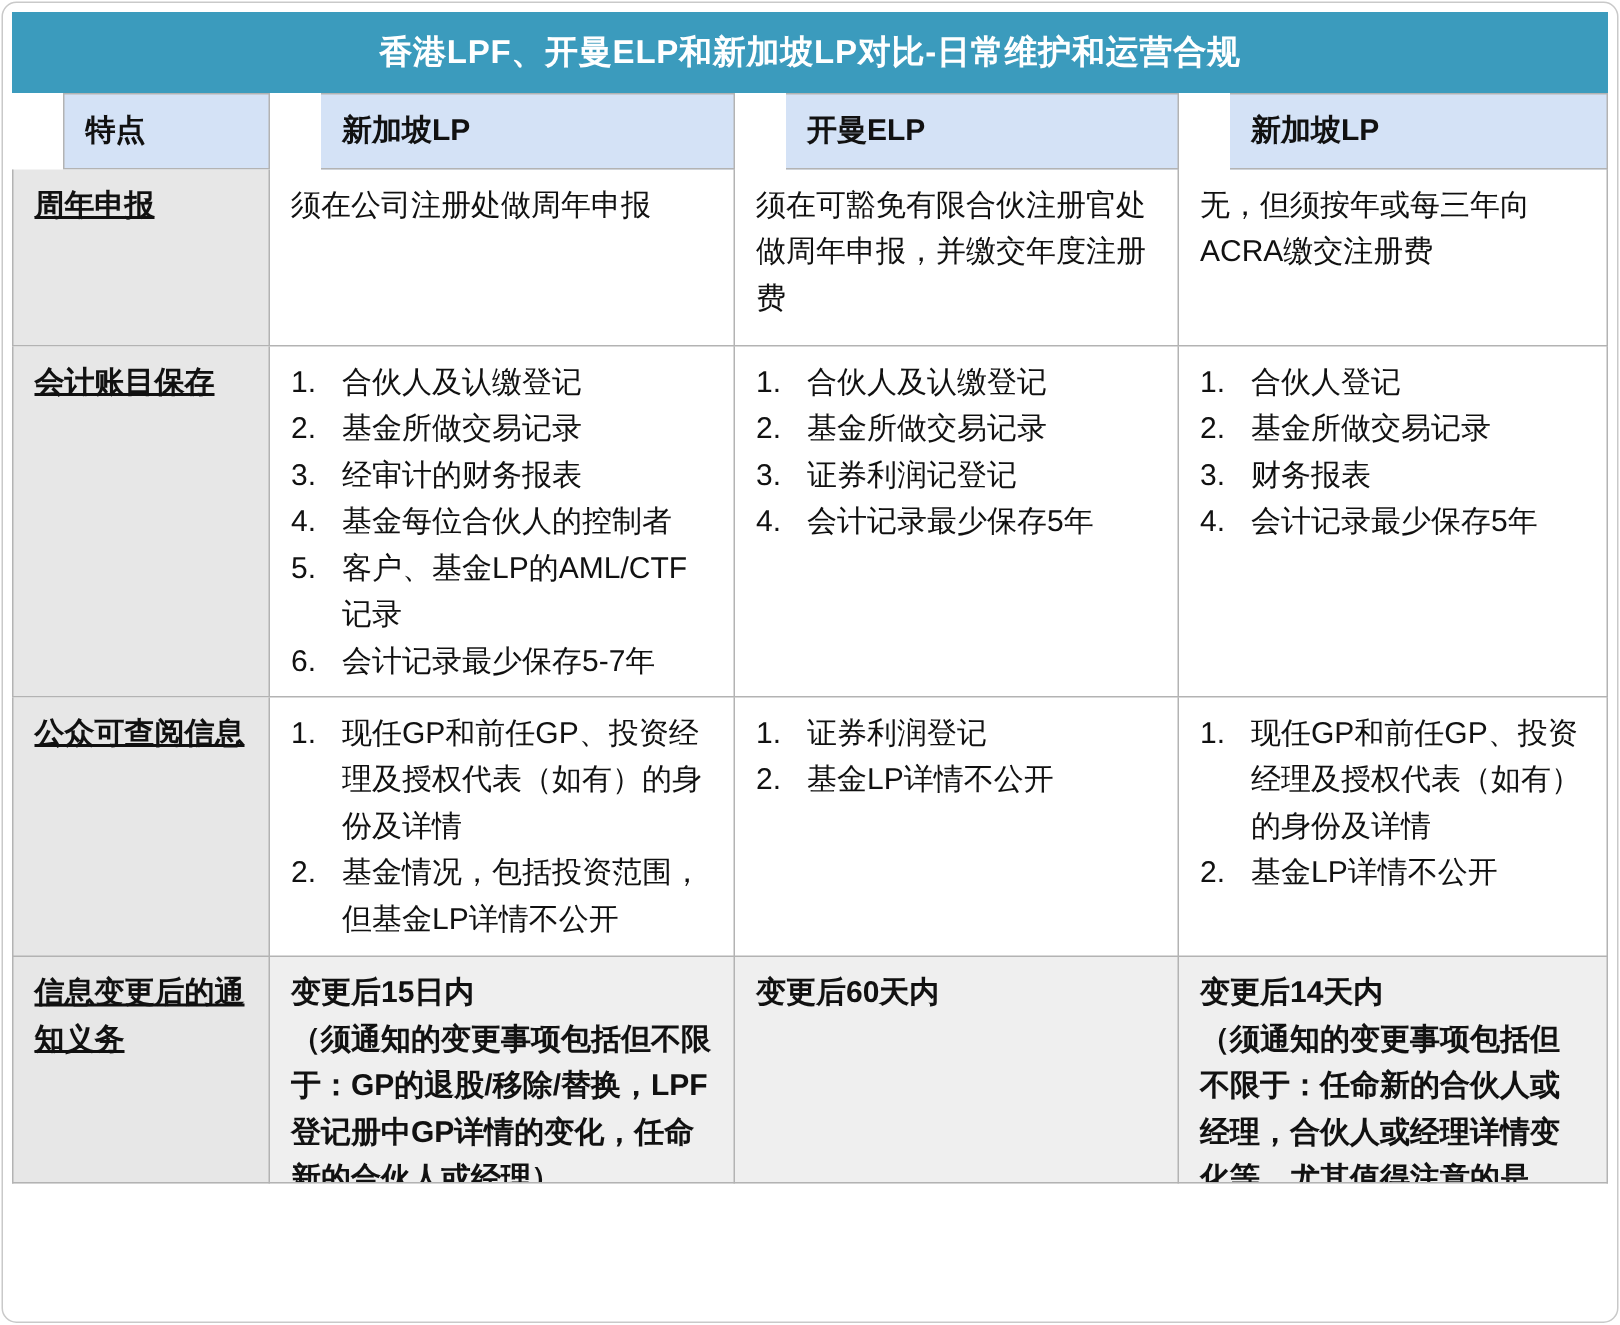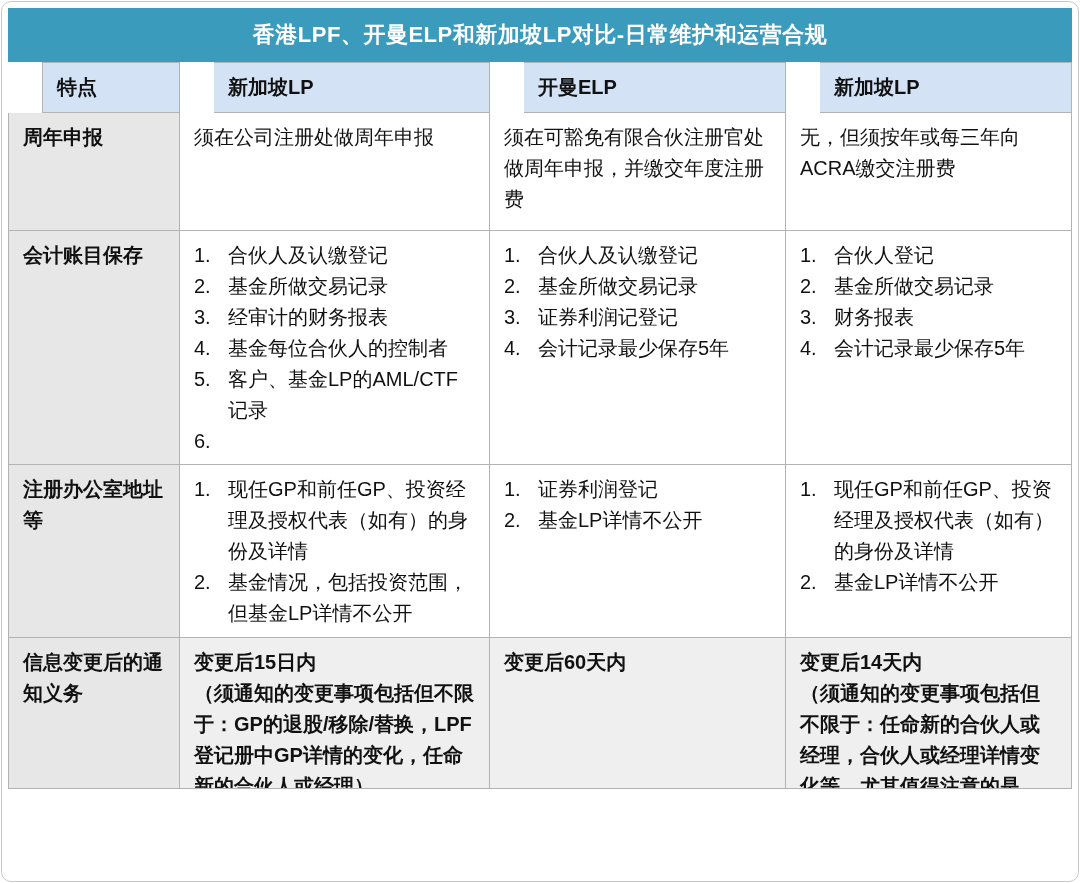--- a/index.html
+++ b/index.html
@@ -41,21 +41,21 @@
     overflow: hidden;
   }
   .c0 { border-left: 1px solid var(--line); }
   .hdr {
     background: var(--header-bg);
     font-weight: bold;
     border-top: 1px solid var(--line);
     display: flex; align-items: center;
     padding-top: 0; padding-bottom: 0; margin-left: 34px;
   }
-  .label-cell { background: var(--label-bg); font-weight: bold; }
+  .label-cell { background: var(--label-bg); font-weight: bold; text-decoration: underline; }
   .band { background: var(--band-bg); font-weight: bold; }
   .li { display: flex; }
   .li .num { flex: 0 0 34px; width: 34px; }
   .li .txt { flex: 1; }
   .para { margin: 0; }
 </style>
 </head>
 <body style="--title-bg: #3b9bbd; --header-bg: #d4e2f6; --label-bg: #e7e7e7; --band-bg: #efefef; --line: #b3b3b3;">
 
 <div class="frame"></div>
@@ -93,20 +93,21 @@
       <div class="li">
         <div class="num">4.</div>
         <div class="txt">基金每位合伙人的控制者</div>
       </div>
       <div class="li">
         <div class="num">5.</div>
         <div class="txt">客户、基金LP的AML/CTF记录</div>
       </div>
       <div class="li">
         <div class="num">6.</div>
+        <div class="txt">会计记录最少保存5-7年</div>
       </div>
     </div>
     <div class="cell">
       <div class="li">
         <div class="num">1.</div>
         <div class="txt">合伙人及认缴登记</div>
       </div>
       <div class="li">
         <div class="num">2.</div>
         <div class="txt">基金所做交易记录</div>
@@ -131,21 +132,21 @@
       </div>
       <div class="li">
         <div class="num">3.</div>
         <div class="txt">财务报表</div>
       </div>
       <div class="li">
         <div class="num">4.</div>
         <div class="txt">会计记录最少保存5年</div>
       </div>
     </div>
-    <div class="cell label-cell c0">注册办公室地址等</div>
+    <div class="cell label-cell c0">公众可查阅信息</div>
     <div class="cell">
       <div class="li">
         <div class="num">1.</div>
         <div class="txt">现任GP和前任GP、投资经理及授权代表（如有）的身份及详情</div>
       </div>
       <div class="li">
         <div class="num">2.</div>
         <div class="txt">基金情况，包括投资范围，但基金LP详情不公开</div>
       </div>
     </div>

